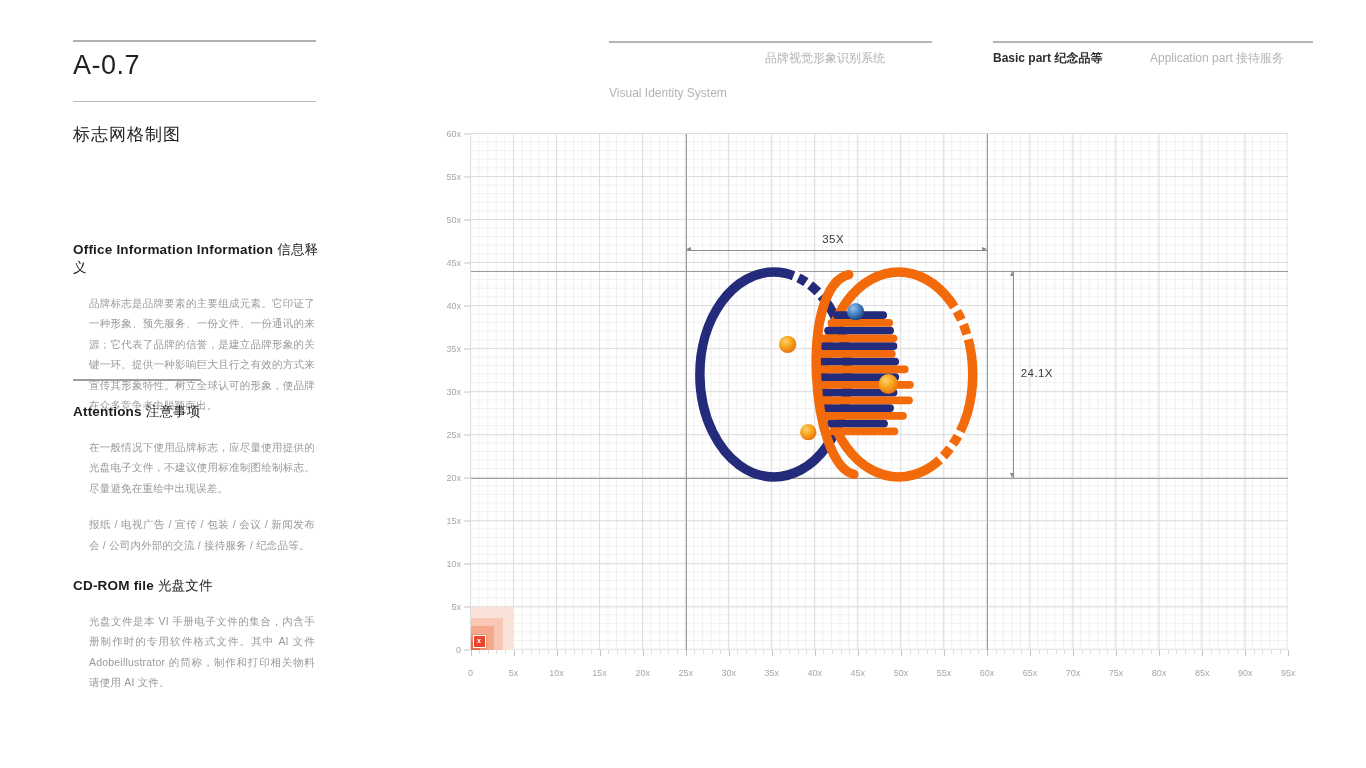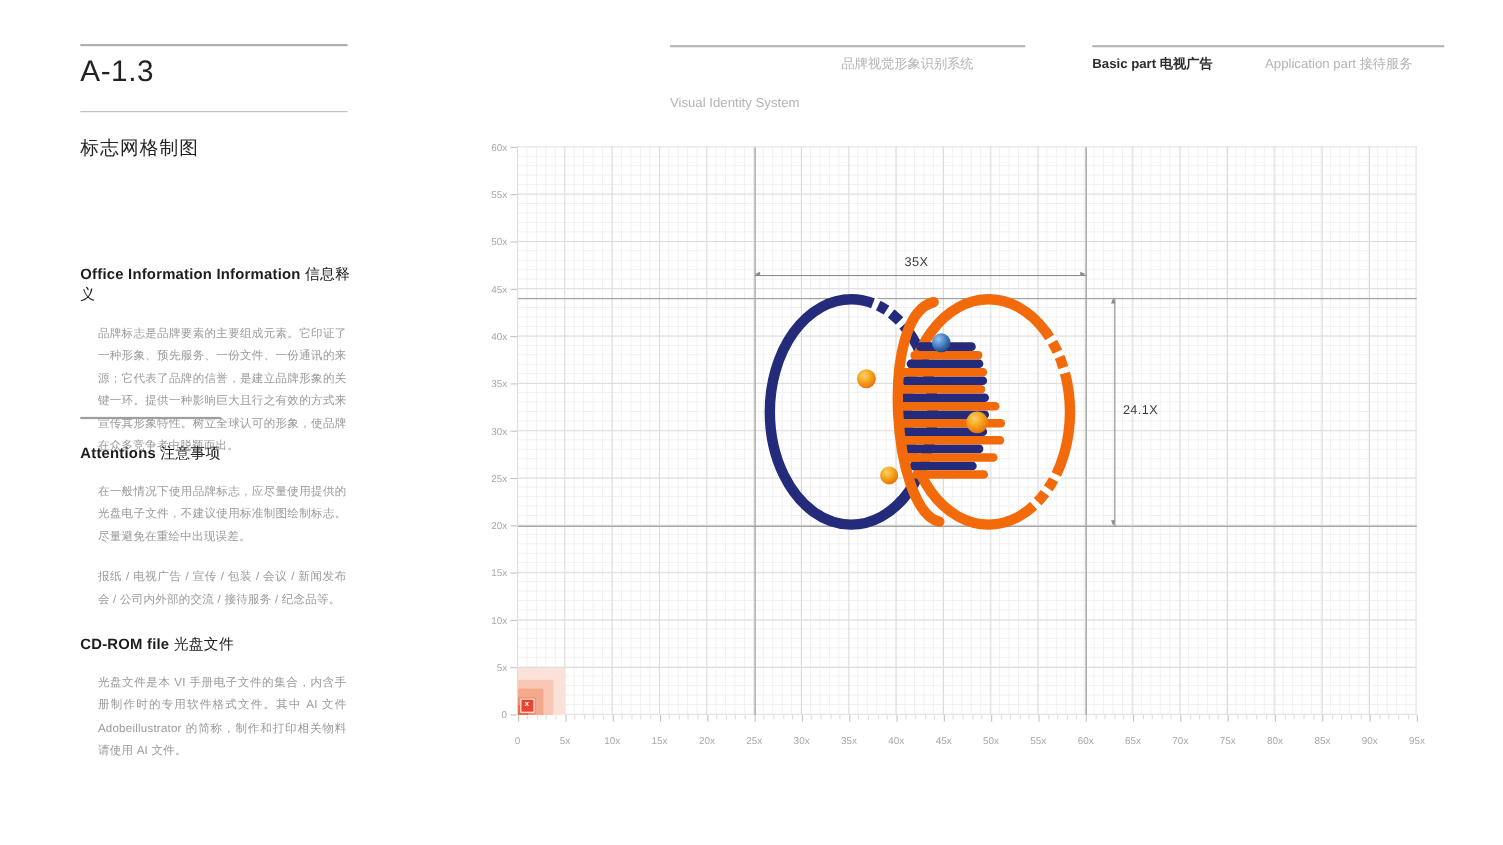--- a/index.html
+++ b/index.html
@@ -221,21 +221,21 @@
 
   
   #logo-svg { position: absolute; }
 </style>
 </head>
 <body>
 
 <div id="left-panel">
 
   <div class="rule" id="page-code-rule-top"></div>
-  <div id="page-code">A-1.3</div>
+  <div id="page-code">A-0.7</div>
   <div id="page-code-rule-bottom"></div>
   <div id="page-title">标志网格制图</div>
 
   <div class="section" id="section-office">
     <div class="section-heading">
       <span>Office Information Information</span>
       <span class="cn">信息释义</span>
     </div>
     <div class="section-body">
       <p>品牌标志是品牌要素的主要组成元素。它印证了一种形象、预先服务、一份文件、一份通讯的来源；它代表了品牌的信誉，是建立品牌形象的关键一环。提供一种影响巨大且行之有效的方式来宣传其形象特性。树立全球认可的形象，使品牌在众多竞争者中脱颖而出。</p>
@@ -268,21 +268,21 @@
 
 <div id="header">
   <div id="vis-rule"></div>
   <div id="nav-rule"></div>
 
   <div class="header-label" id="hdr-vis-en">Visual Identity System</div>
   <div class="header-label" id="hdr-vis-cn">品牌视觉形象识别系统</div>
 
   <div class="header-label" id="hdr-basic">
     <span>Basic part</span>
-    <span>电视广告</span>
+    <span>纪念品等</span>
   </div>
   <div class="header-label" id="hdr-app">
     <span>Application part</span>
     <span>接待服务</span>
   </div>
 </div>
 
 <div id="chart-area">
   <div id="grid-fine"></div>
   <div id="grid-major"></div>

